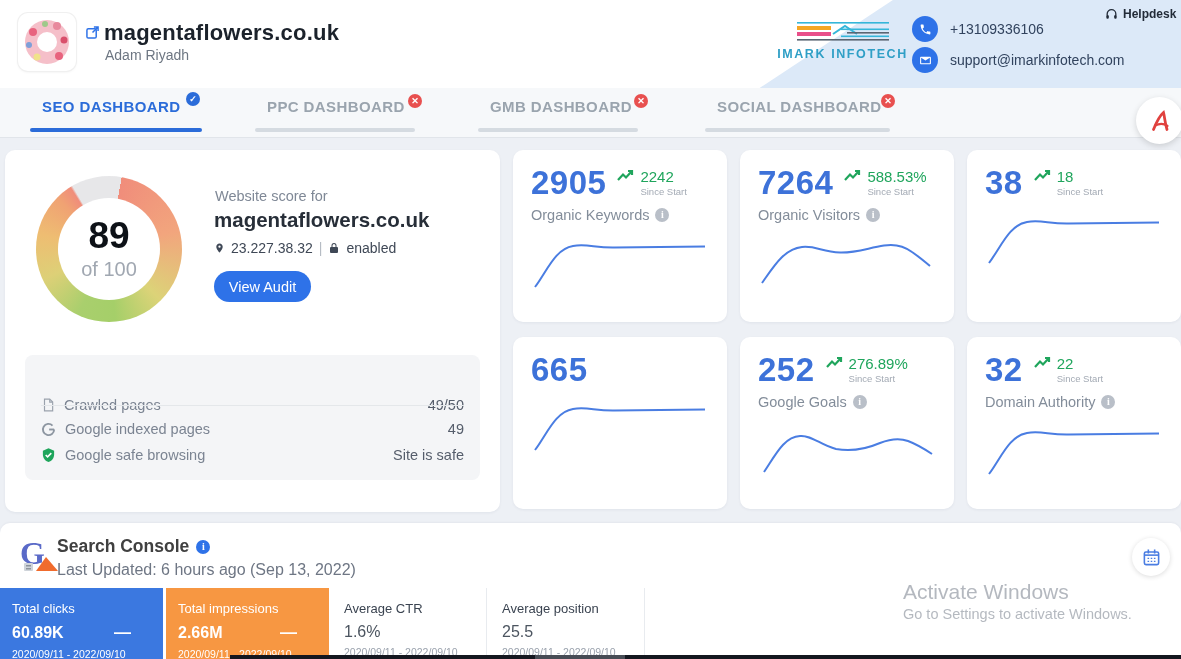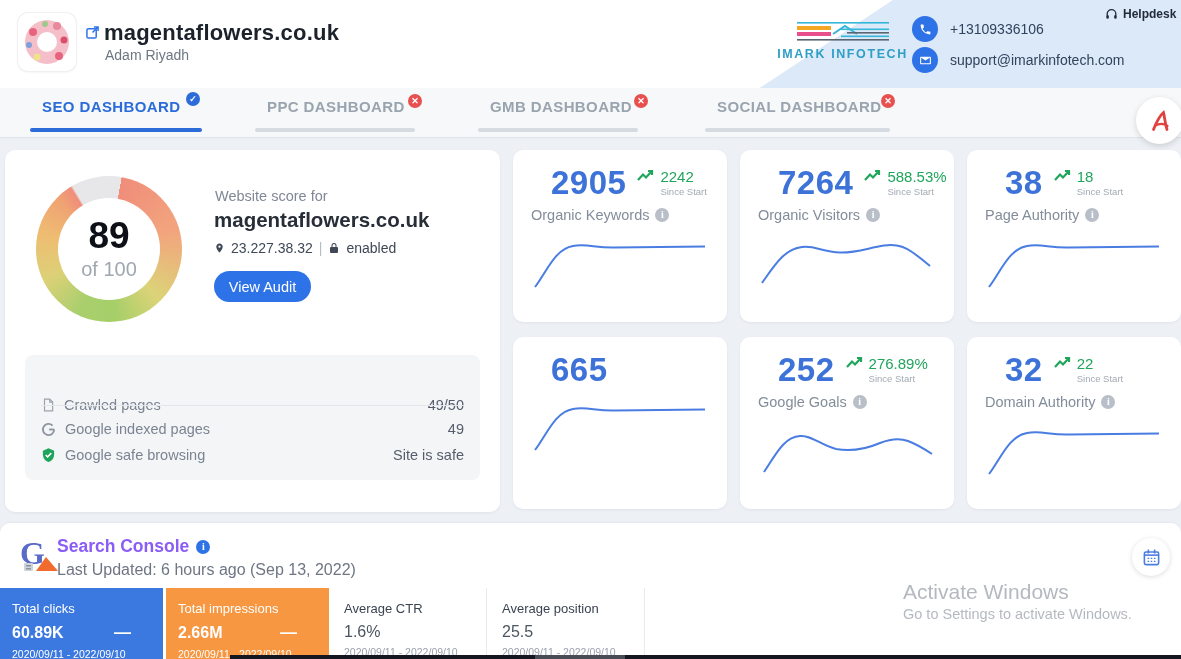--- a/index.html
+++ b/index.html
@@ -56,38 +56,38 @@
     background:#2e72e8;color:#fff;font-size:14.5px;font-family:inherit;cursor:pointer;}
   .score-panel{position:absolute;left:20px;top:205px;width:455px;height:125px;background:#f4f5f7;border-radius:8px;}
   .sp-row{position:absolute;left:16px;right:16px;display:flex;align-items:center;gap:9px;font-size:14.5px;color:#7b8492;}
   .sp-row .val{margin-left:auto;color:#555d6b;}
   .sp-div{position:absolute;left:16px;right:16px;top:50px;height:1px;background:#e4e7ea;}
 
   
   .mcard{width:214px;height:172px;padding:0;}
   .m0{left:513px;top:150px;} .m1{left:740px;top:150px;} .m2{left:967px;top:150px;}
   .m3{left:513px;top:337px;} .m4{left:740px;top:337px;} .m5{left:967px;top:337px;}
-  .mtop{display:flex;align-items:flex-start;gap:10px;padding:16px 0 0 18px;margin-left:20px;}
+  .mtop{display:flex;align-items:flex-start;gap:10px;padding:16px 0 0 18px;}
   .mnum{font-size:33px;font-weight:600;color:#3d72d9;line-height:1;letter-spacing:.5px;}
   .mtrend{display:flex;align-items:flex-start;gap:4px;margin-top:3px;}
   .tcol{display:flex;flex-direction:column;line-height:1.1;}
   .tval{font-size:15px;color:#1fa55c;}
   .tsince{font-size:9.5px;color:#a3aab4;margin-top:1px;}
   .mlabel{padding:8px 0 0 18px;font-size:14.5px;color:#838d9a;display:flex;align-items:center;gap:6px;}
   .info{display:inline-block;width:14px;height:14px;border-radius:50%;background:#b9bfc8;color:#fff;
     font-size:10px;font-weight:700;text-align:center;line-height:14px;font-family:"Liberation Serif",serif;}
   .info::after{content:"i";}
   .info.blue{background:#2e72e8;}
   .spark{display:block;margin:10px auto 0 auto;}
 
   
   .console{position:absolute;left:0px;top:523px;width:1181px;height:136px;background:#fff;border-radius:10px 10px 0 0;box-shadow:0 -1px 2px rgba(20,30,60,.04);}
   .gsc-icon{position:absolute;left:20px;top:12px;width:40px;height:40px;}
   .gsc-g{position:absolute;left:0;top:0;font-size:32px;font-weight:700;color:#5a6ac8;font-family:"Liberation Serif",serif;}
-  .console-title{position:absolute;left:57px;top:13px;font-size:17.5px;font-weight:700;color:#8b5cf6;display:flex;align-items:center;gap:7px;}
+  .console-title{position:absolute;left:57px;top:13px;font-size:17.5px;font-weight:700;color:#404040;display:flex;align-items:center;gap:7px;}
   .console-updated{position:absolute;left:57px;top:38px;font-size:16px;color:#6e7684;}
   .cal-circle{position:absolute;left:1132px;top:15px;width:38px;height:38px;border-radius:50%;background:#fff;
     box-shadow:0 1px 5px rgba(0,0,0,.14);display:flex;align-items:center;justify-content:center;cursor:pointer;}
 
   
   .sbox{position:absolute;top:65px;height:83px;box-sizing:border-box;padding:13px 28px 0 12px;}
   .sbox .slabel{font-size:13px;}
   .sbox .svalrow{display:flex;align-items:center;margin-top:7px;}
   .sbox .sval{font-size:16px;font-weight:700;}
   .sbox .sdash{margin-left:auto;font-size:17px;font-weight:700;padding-right:4px;}
@@ -304,24 +304,20 @@
         <svg width="20" height="14" viewBox="0 0 20 14">
             <path d="M2 11 L7 5.5 L10 8.5 L16 2" stroke="#1fa55c" stroke-width="2.2" fill="none"></path>
             <path d="M12 2 H16 V6" stroke="#1fa55c" stroke-width="2.2" fill="none"></path>
           </svg>
         <span class="tcol">
             <span class="tval">18</span>
             <span class="tsince">Since Start</span>
           </span>
       </span>
     </div>
-    <div class="mlabel">
-        <span>Page Authority</span>
-        <span class="info"></span>
-      </div>
     <svg class="spark" width="182" height="62" viewBox="0 0 182 62">
         <path fill="none" stroke="#4a7de2" stroke-width="2" d="M6 54 C18 38 26 16 44 13 C58 10.5 66 15 86 14.5 L176 13.5"></path>
       </svg>
   </div>
 
   <div class="card mcard m3">
     <div class="mtop">
       <span class="mnum">665</span>
 
     </div>

